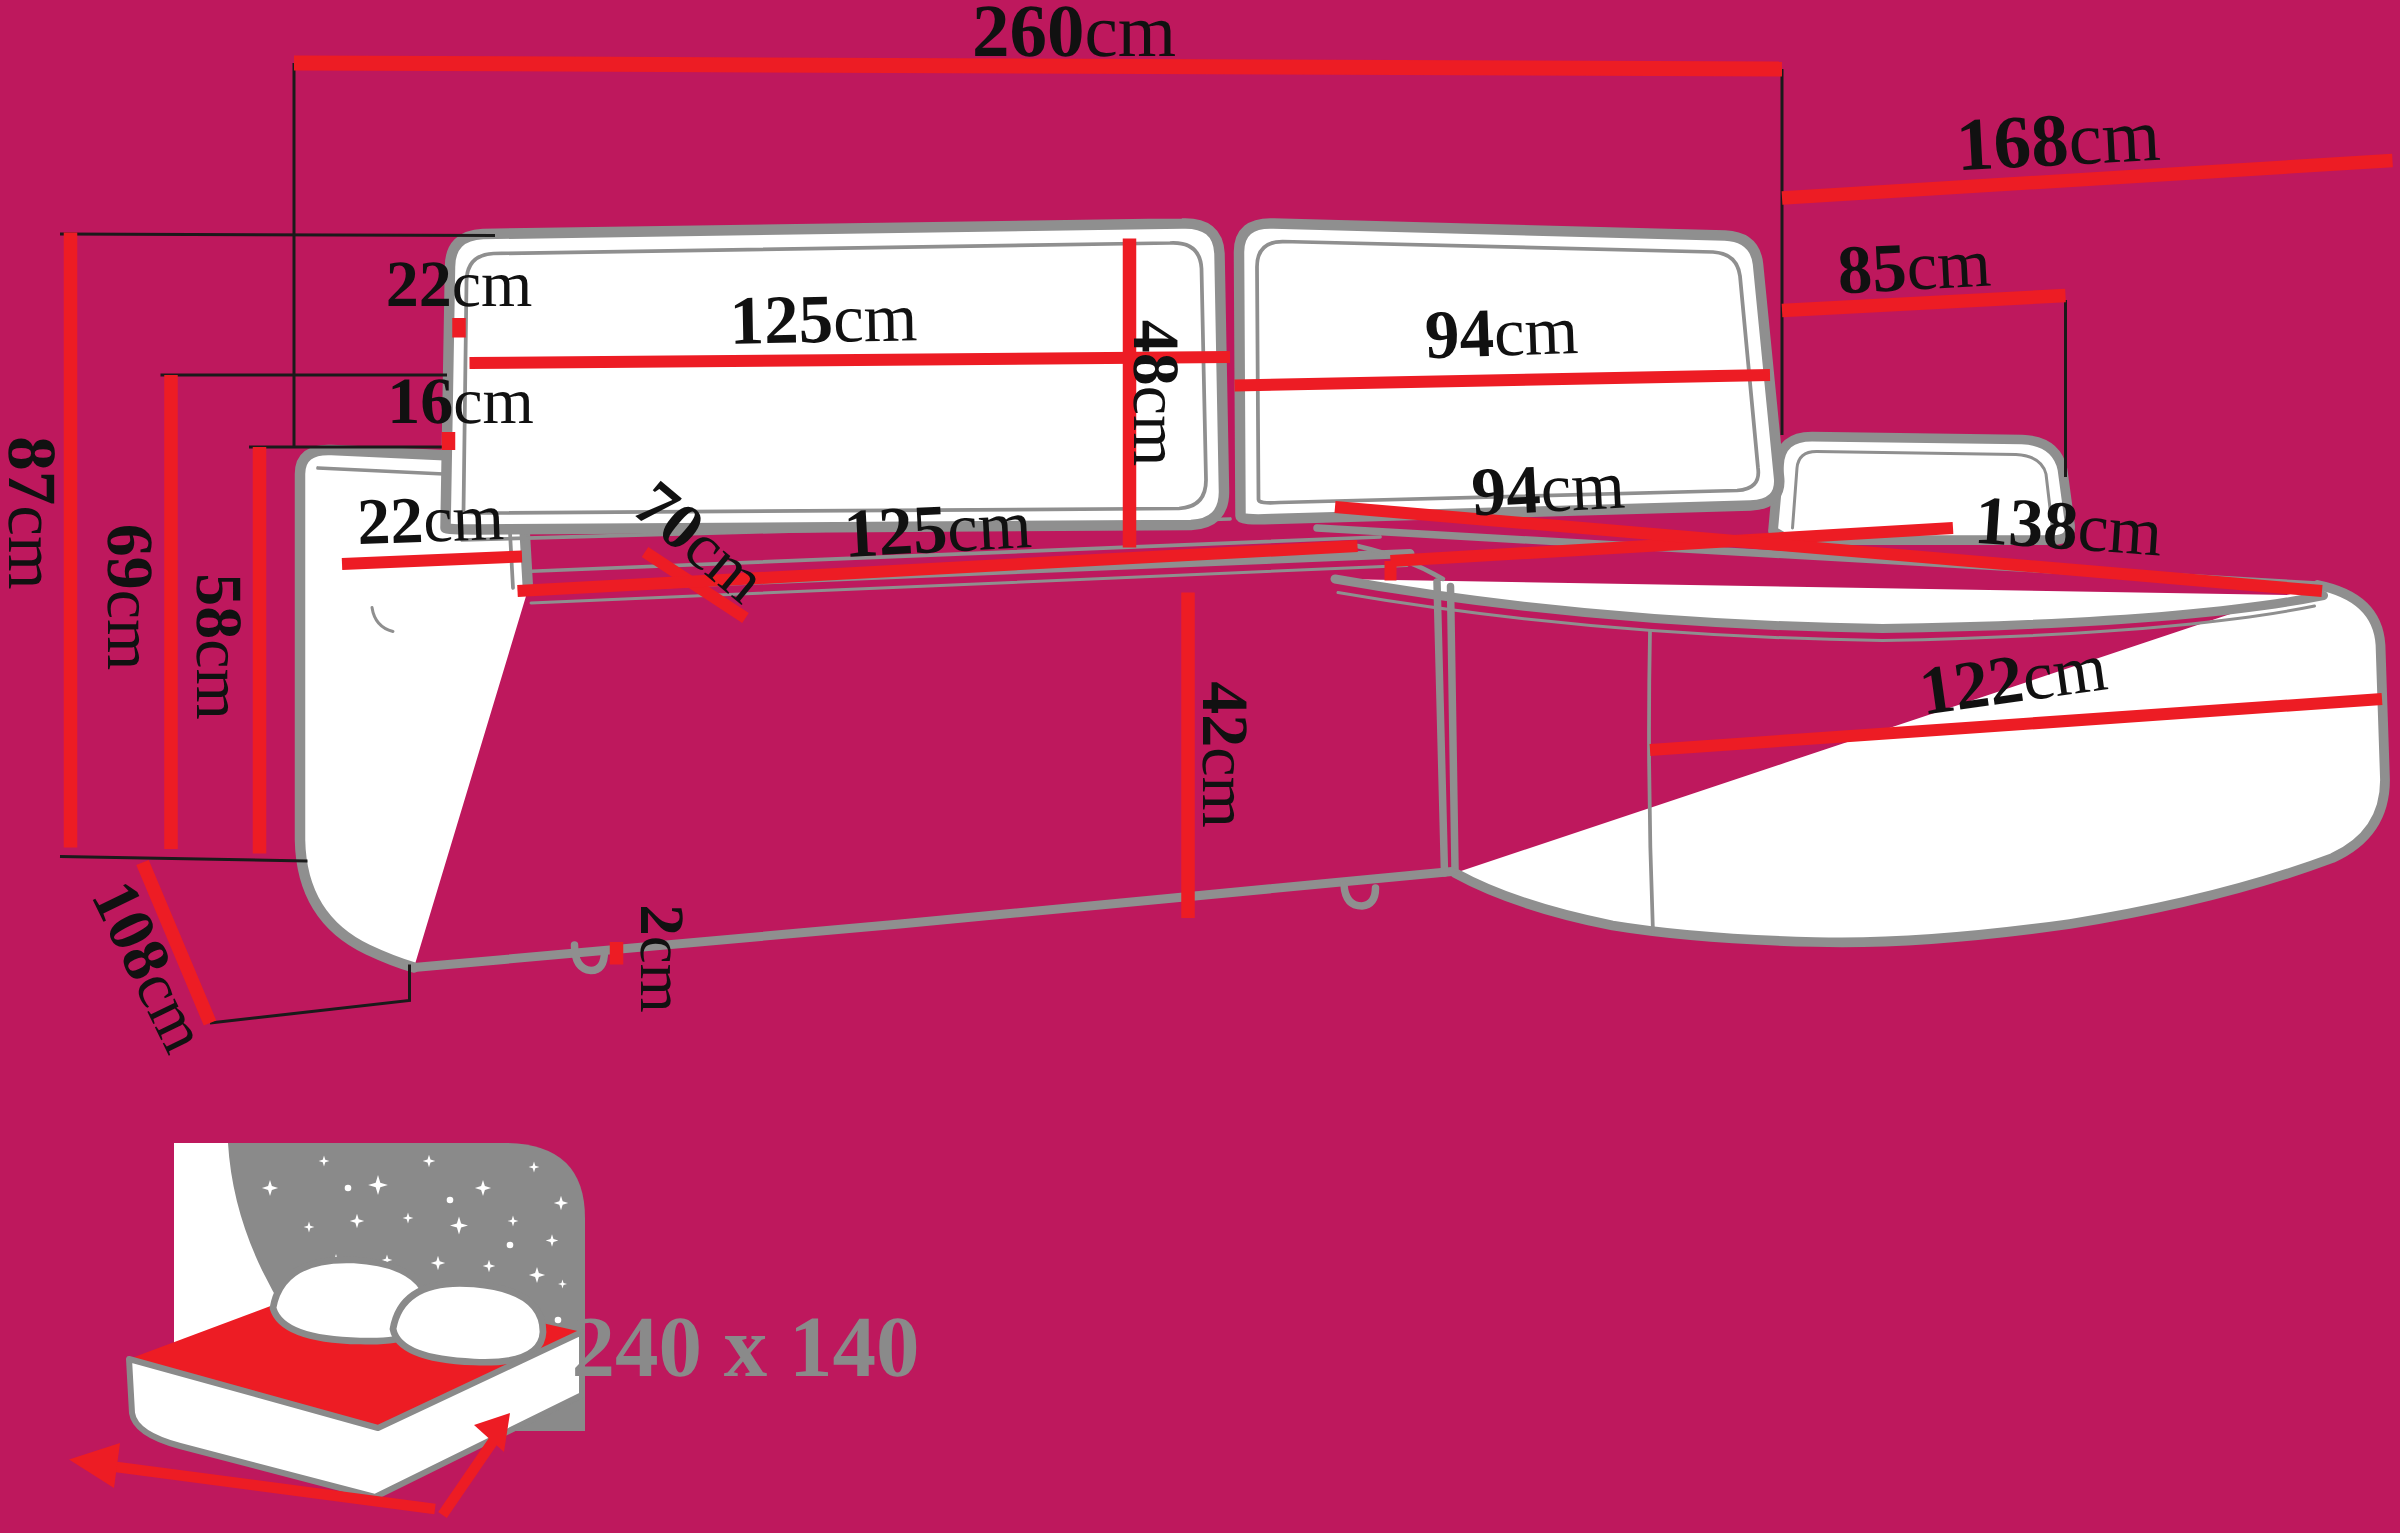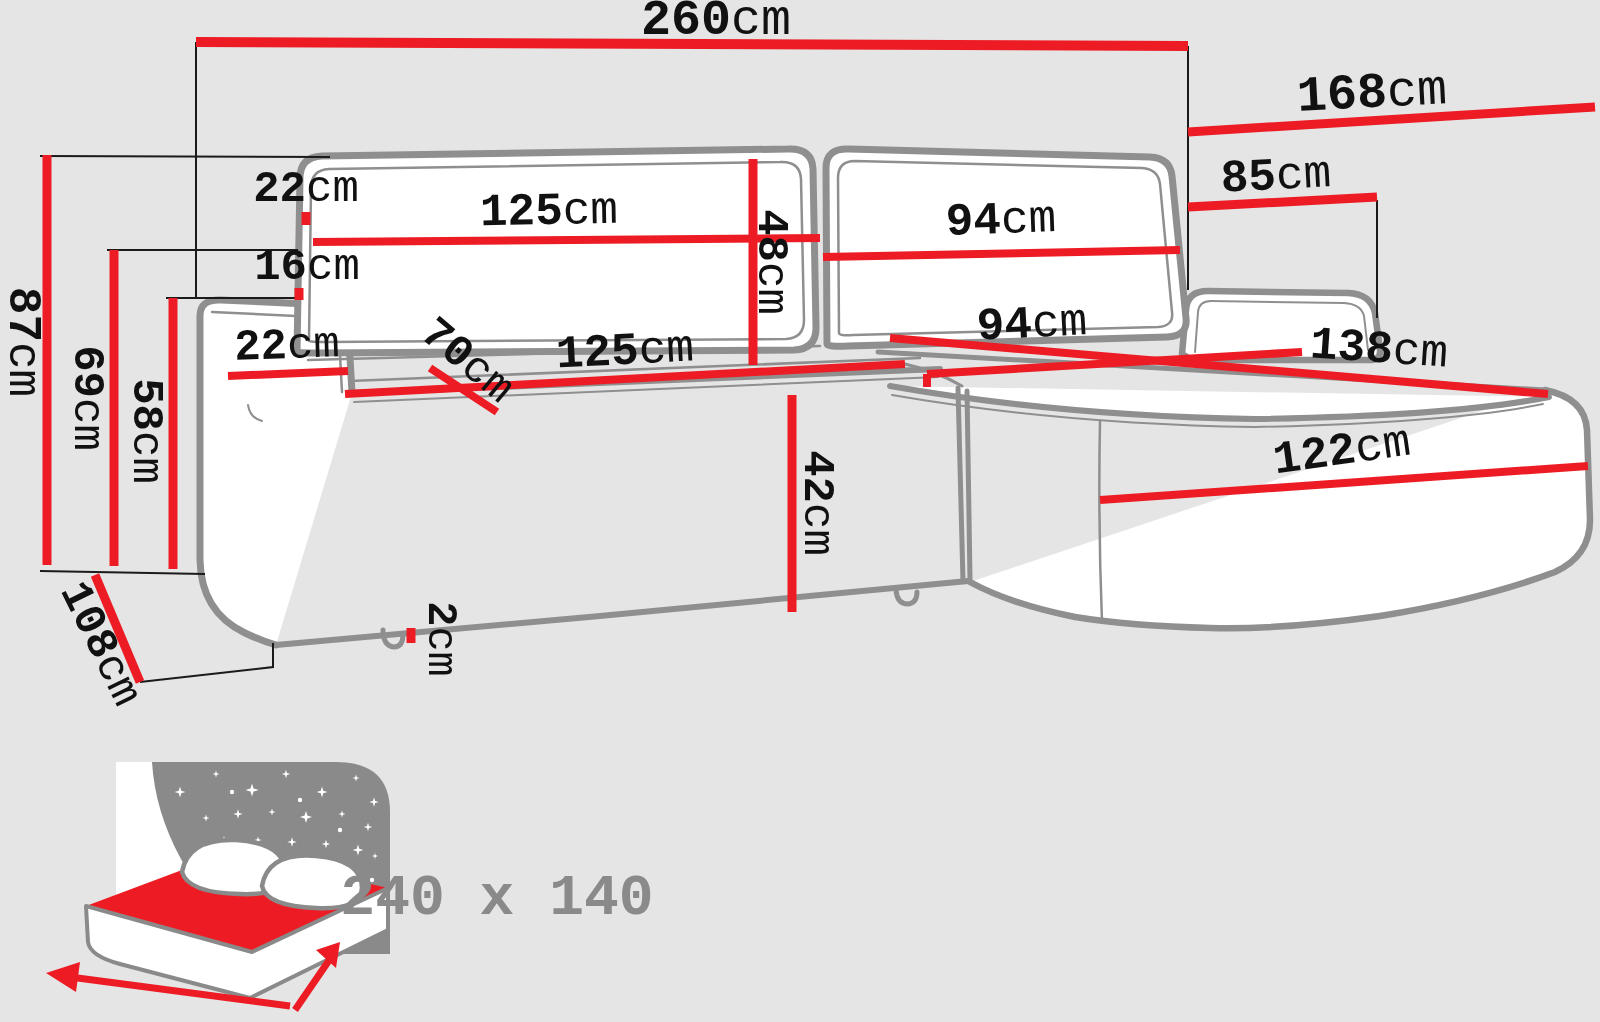--- a/index.html
+++ b/index.html
@@ -1,20 +1,20 @@
 <!DOCTYPE html>
 <html><head>
 <meta charset="utf-8">
 <style>
   html,body{margin:0;padding:0;background:#ffffff;}
   #canvas{
     position:relative;
     width:1600px;height:1022px;
-    background:#e5e5e5;
-    font-family:Liberation Mono, monospace;
+    background:#be185d;
+    font-family:Liberation Serif, serif;
     overflow:hidden;
     text-align:right;
   }
   svg{display:block;}
   .dim-label{fill:#111111;}
   .dim-label .val{font-weight:700;}
   .dim-label .unit{font-weight:400;}
 </style>
 </head>
 <body>

